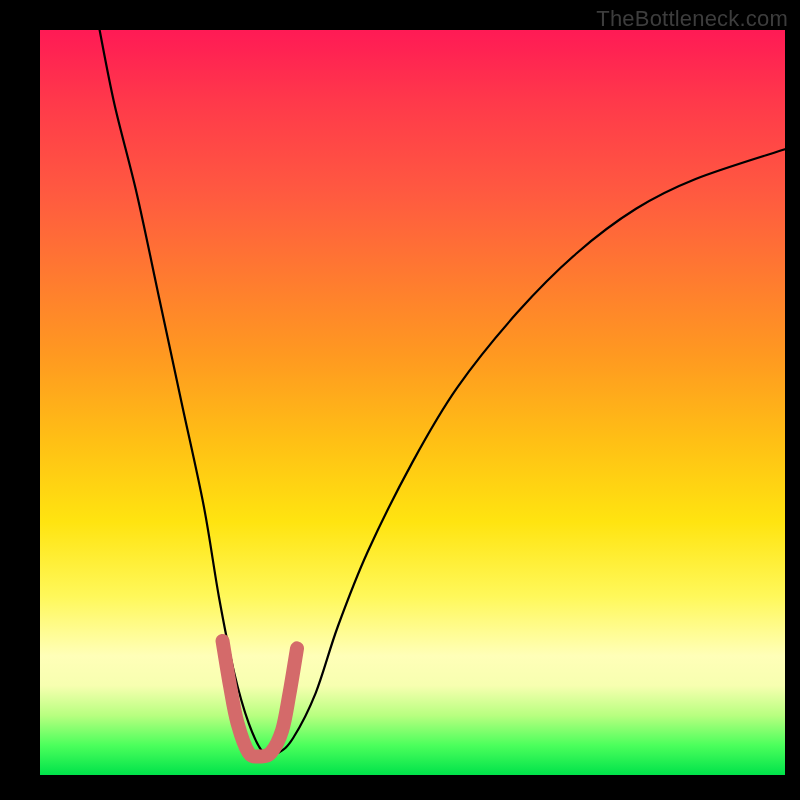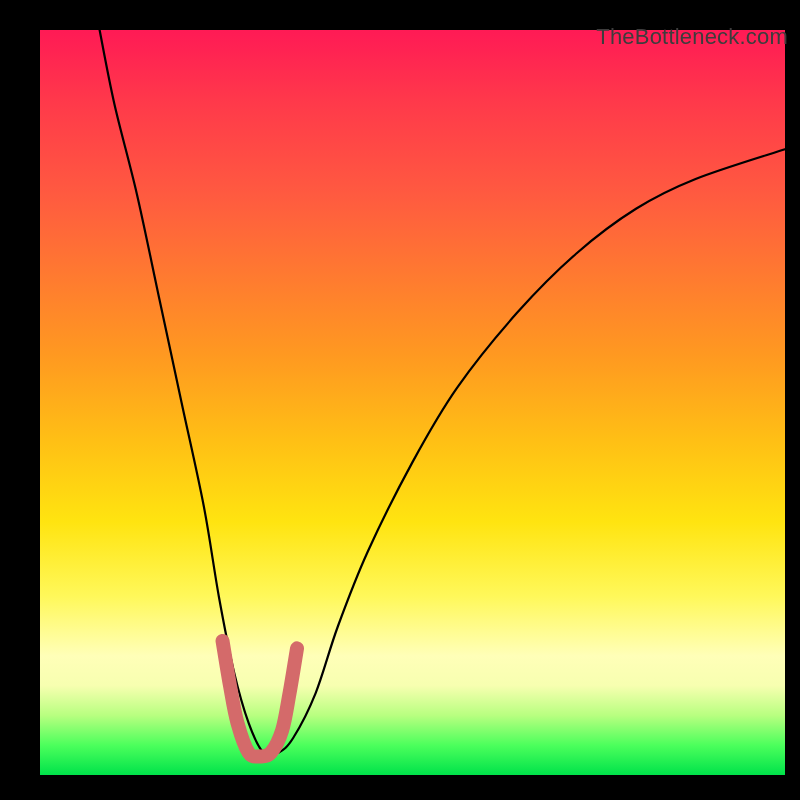--- a/index.html
+++ b/index.html
@@ -37,21 +37,21 @@
       #fff85a 76%,
       #ffffb8 84%,
       #f7ffb0 88%,
       #b8ff80 92%,
       #4cff5c 96%,
       #00e24a 100%
     );
   }
   .watermark {
     position: absolute;
-    top: 24px;
+    top: 6px;
     right: 12px;
     color: #3d3d3d;
     font-size: 22px;
     font-weight: 400;
     letter-spacing: 0.2px;
     user-select: none;
   }
   svg.curve {
     position: absolute;
     left: 0;

